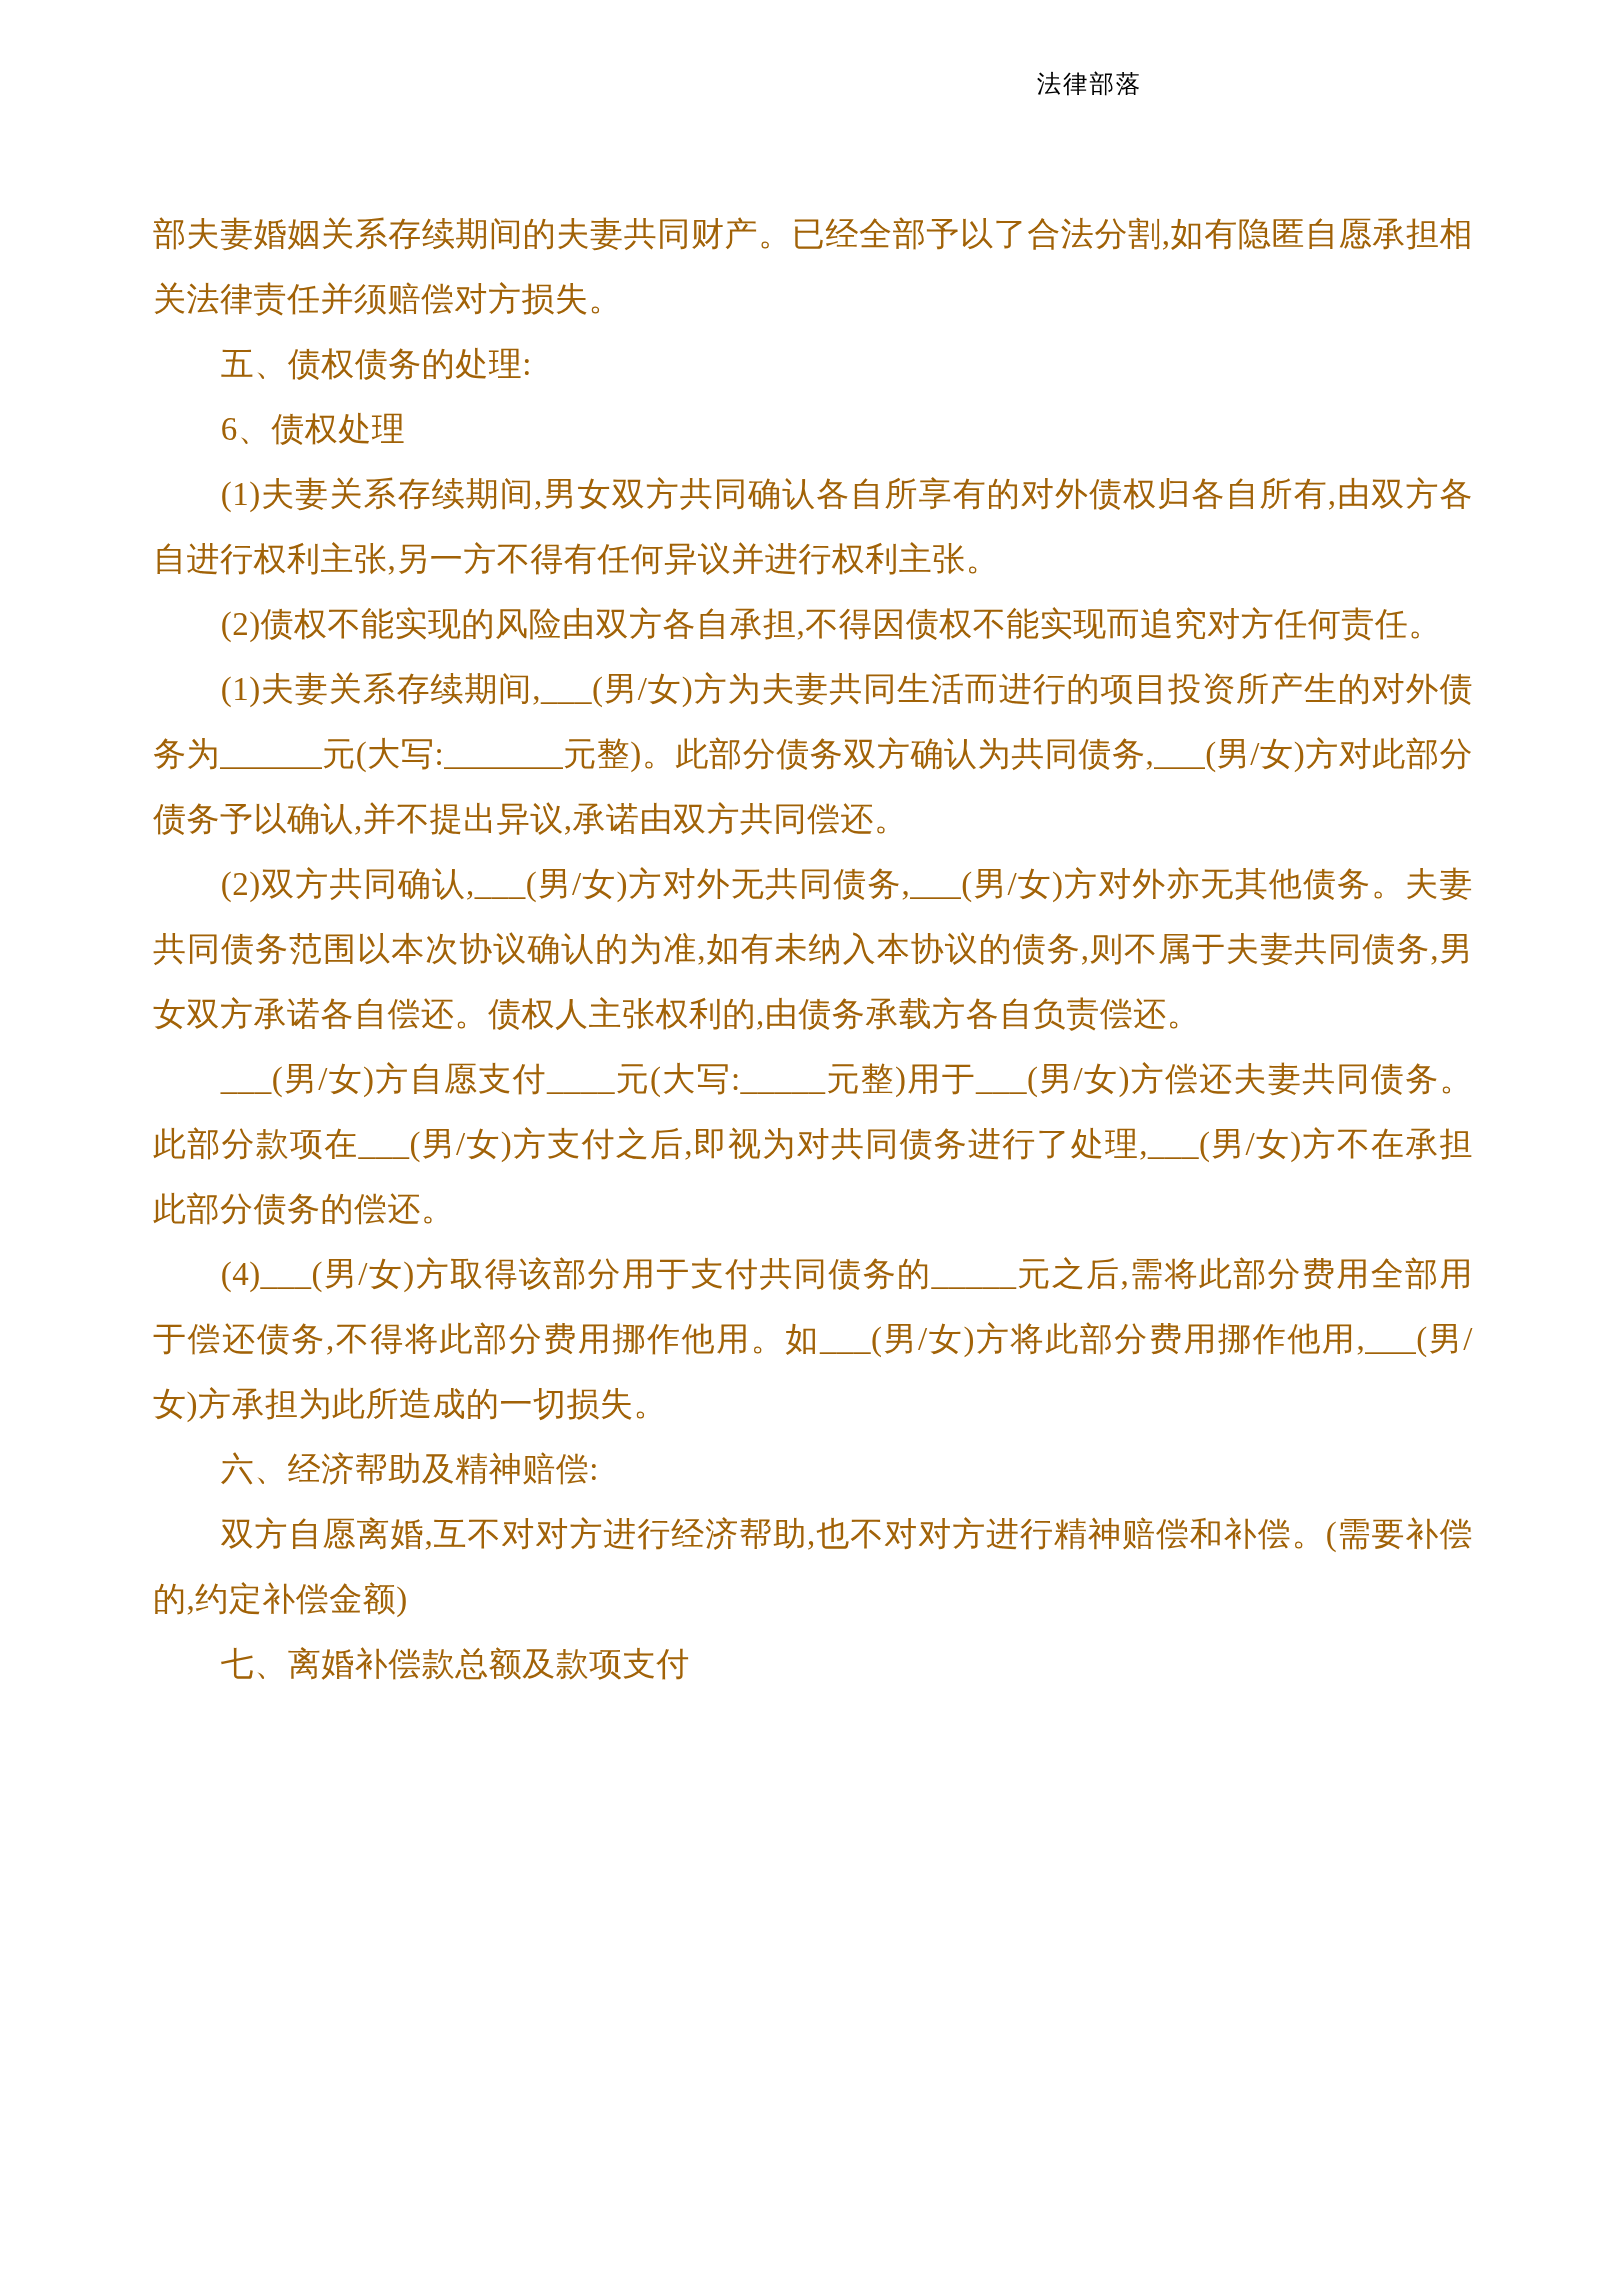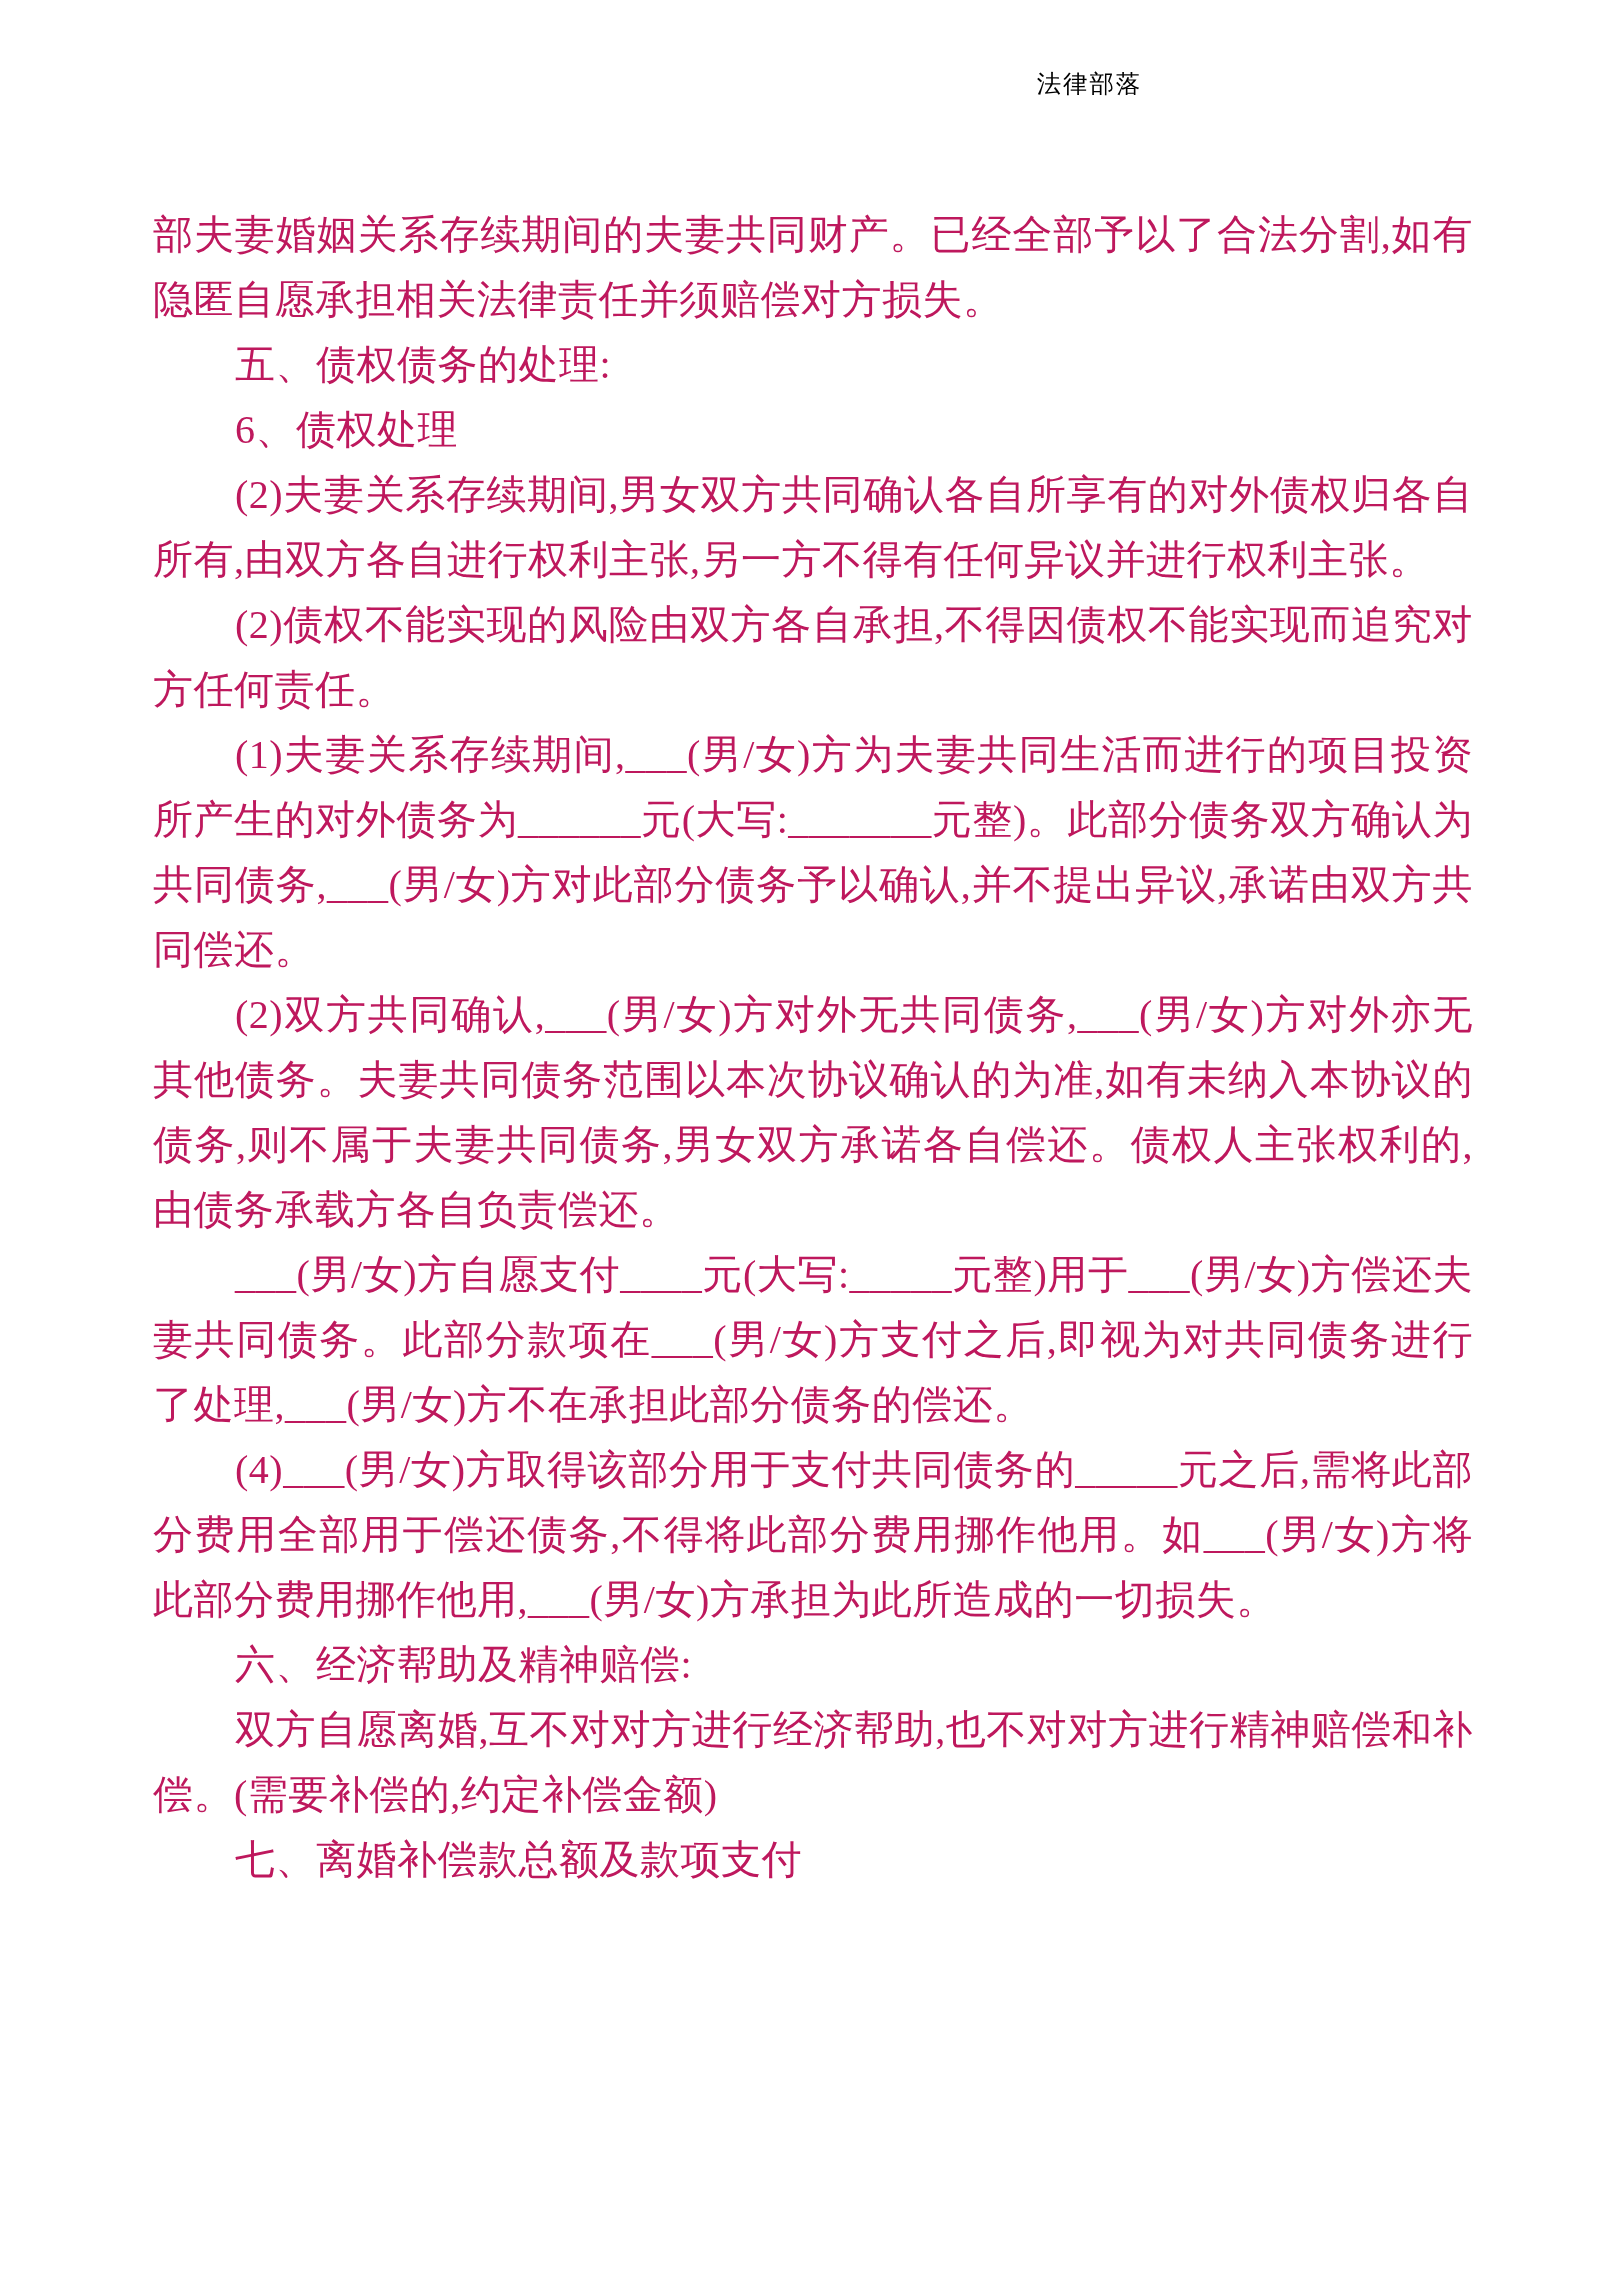--- a/index.html
+++ b/index.html
@@ -33,26 +33,26 @@
     letter-spacing: 1.8px;
     line-height: 29px;
     color: #000000;
     white-space: nowrap;
   }
   .doc-body {
     position: absolute;
     top: 202px;
     left: 153px;
     width: 1320px;
-    font-size: 40px;
+    font-size: 33px;
     line-height: 65px;
     letter-spacing: 0.5px;
     text-align: justify;
     text-justify: inter-ideograph;
-    color: #be185d;
+    color: #a16207;
   }
   .para {
     margin: 0;
     padding: 0;
     word-break: break-all;
   }
   .indent {
     text-indent: 2.05em;
   }
 </style>
@@ -60,21 +60,21 @@
 <body>
 
 <div class="page">
 
   <div class="doc-header">法律部落</div>
 
   <div class="doc-body">
     <p class="para">部夫妻婚姻关系存续期间的夫妻共同财产。已经全部予以了合法分割,如有隐匿自愿承担相关法律责任并须赔偿对方损失。</p>
     <p class="para indent">五、债权债务的处理:</p>
     <p class="para indent">6、债权处理</p>
-    <p class="para indent">(2)夫妻关系存续期间,男女双方共同确认各自所享有的对外债权归各自所有,由双方各自进行权利主张,另一方不得有任何异议并进行权利主张。</p>
+    <p class="para indent">(1)夫妻关系存续期间,男女双方共同确认各自所享有的对外债权归各自所有,由双方各自进行权利主张,另一方不得有任何异议并进行权利主张。</p>
     <p class="para indent">(2)债权不能实现的风险由双方各自承担,不得因债权不能实现而追究对方任何责任。</p>
     <p class="para indent">(1)夫妻关系存续期间,___(男/女)方为夫妻共同生活而进行的项目投资所产生的对外债务为______元(大写:_______元整)。此部分债务双方确认为共同债务,___(男/女)方对此部分债务予以确认,并不提出异议,承诺由双方共同偿还。</p>
     <p class="para indent">(2)双方共同确认,___(男/女)方对外无共同债务,___(男/女)方对外亦无其他债务。夫妻共同债务范围以本次协议确认的为准,如有未纳入本协议的债务,则不属于夫妻共同债务,男女双方承诺各自偿还。债权人主张权利的,由债务承载方各自负责偿还。</p>
     <p class="para indent">___(男/女)方自愿支付____元(大写:_____元整)用于___(男/女)方偿还夫妻共同债务。此部分款项在___(男/女)方支付之后,即视为对共同债务进行了处理,___(男/女)方不在承担此部分债务的偿还。</p>
     <p class="para indent">(4)___(男/女)方取得该部分用于支付共同债务的_____元之后,需将此部分费用全部用于偿还债务,不得将此部分费用挪作他用。如___(男/女)方将此部分费用挪作他用,___(男/女)方承担为此所造成的一切损失。</p>
     <p class="para indent">六、经济帮助及精神赔偿:</p>
     <p class="para indent">双方自愿离婚,互不对对方进行经济帮助,也不对对方进行精神赔偿和补偿。(需要补偿的,约定补偿金额)</p>
     <p class="para indent">七、离婚补偿款总额及款项支付</p>
   </div>
 

